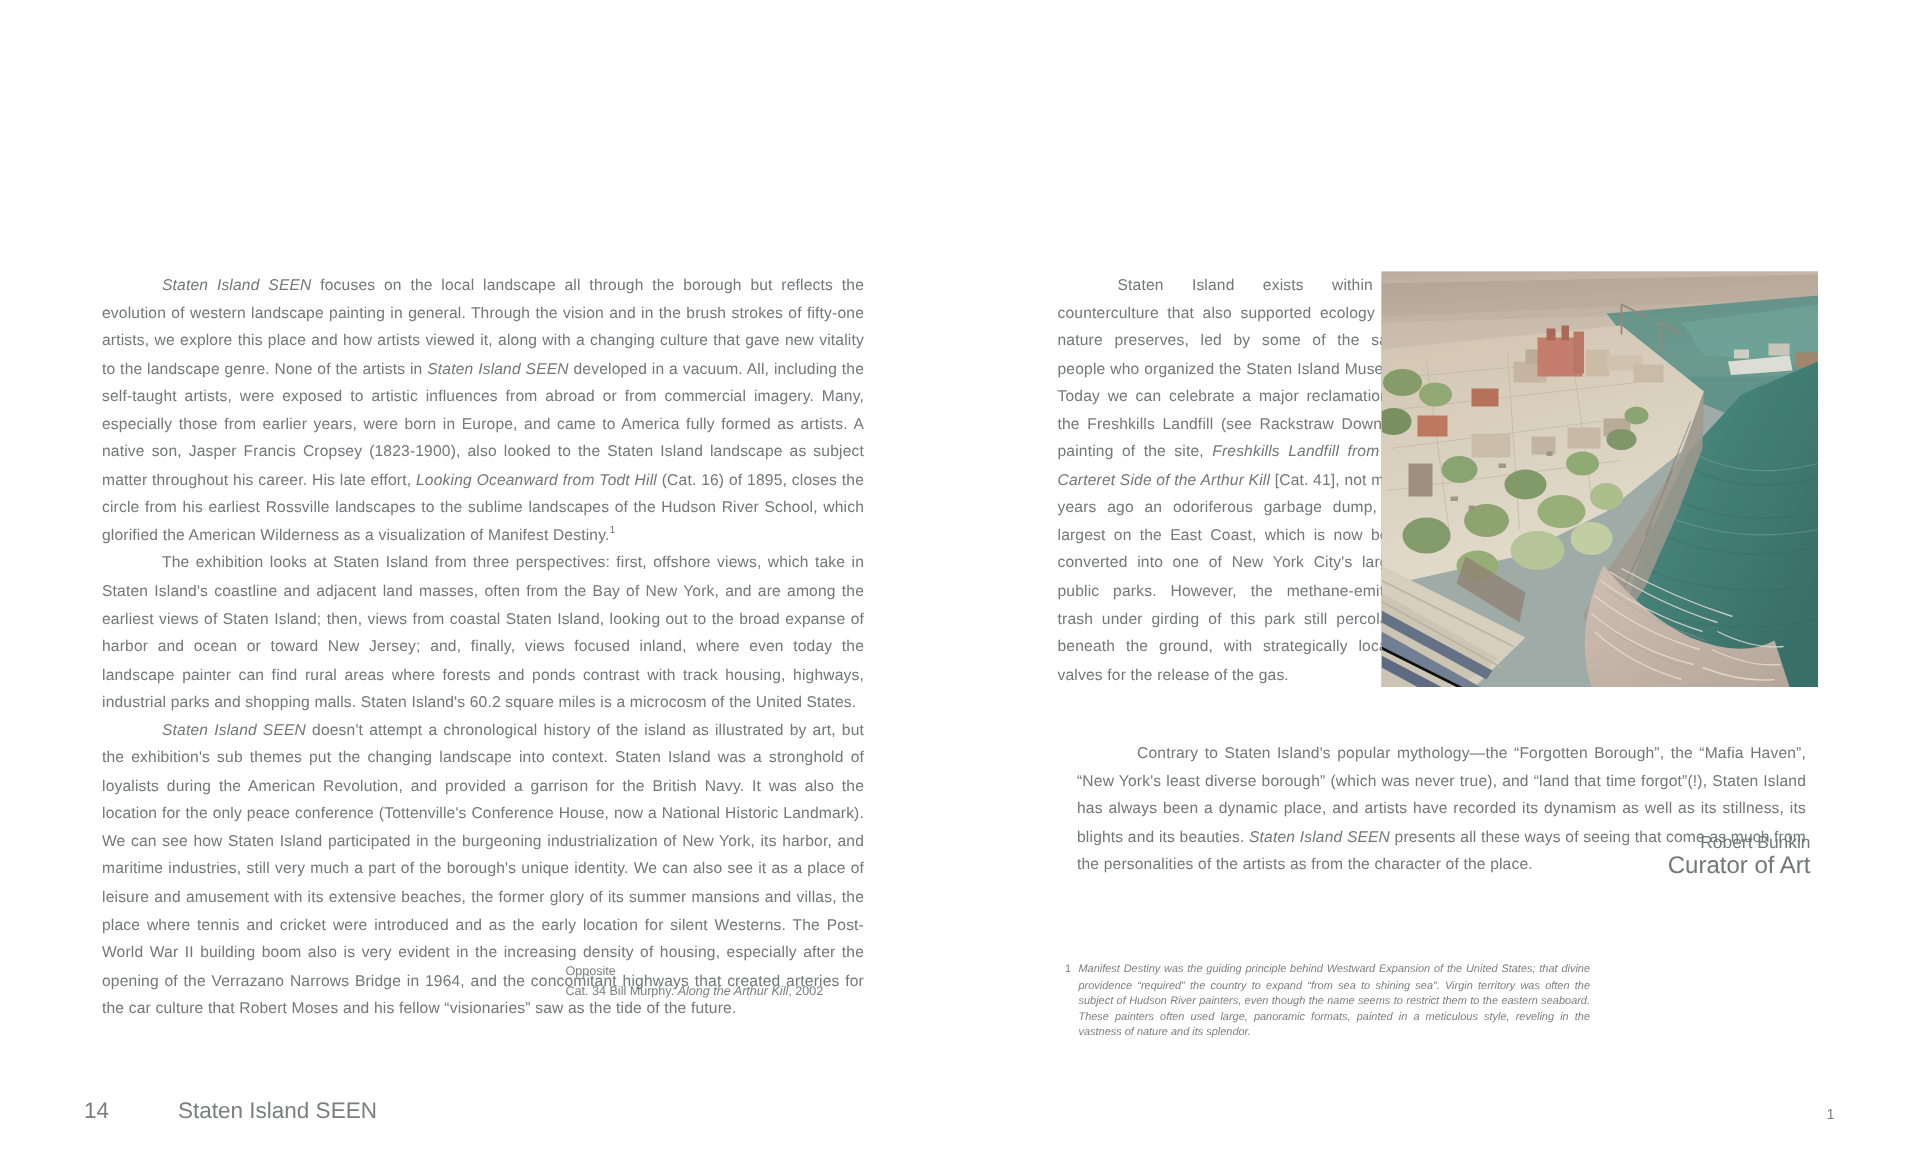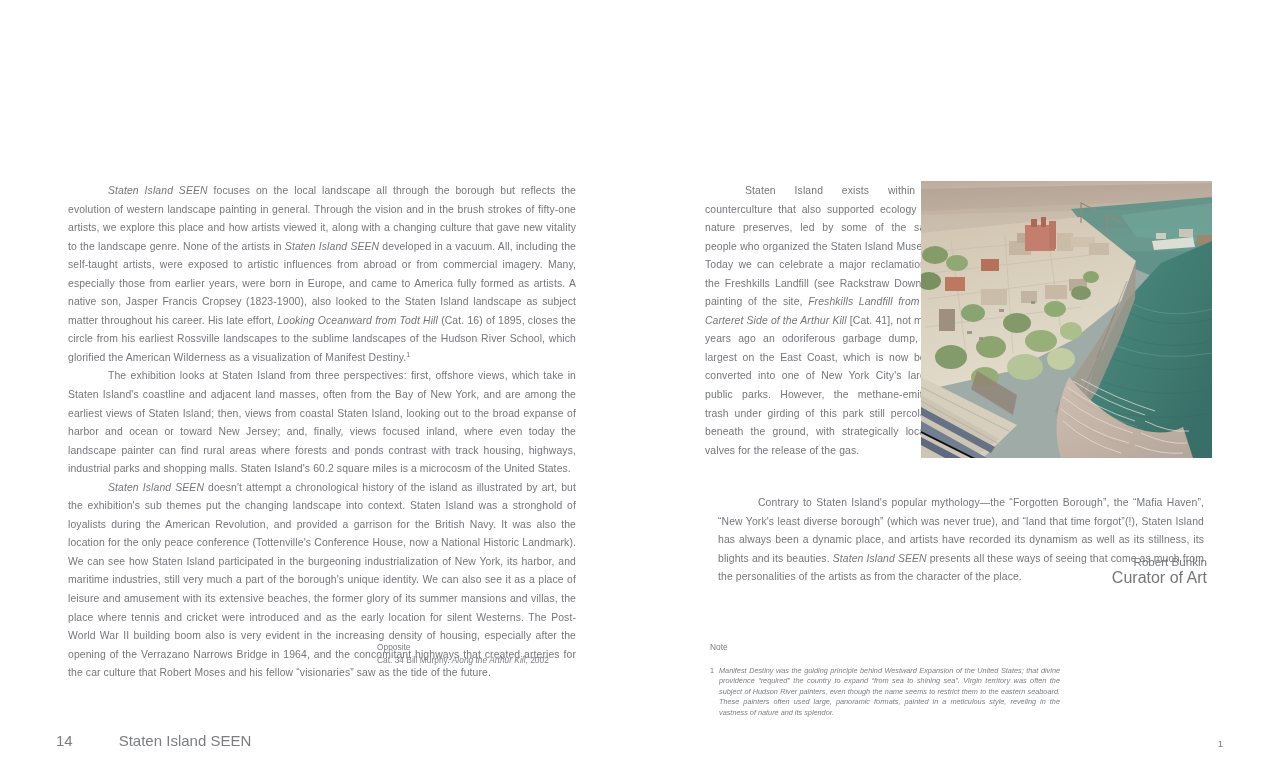--- a/index.html
+++ b/index.html
@@ -367,21 +367,20 @@
           <rect x="58" y="156" width="4" height="3"></rect>
           <rect x="78" y="128" width="5" height="3"></rect>
           <rect x="110" y="120" width="4" height="3"></rect>
         </g>
 
         <rect x="0" y="0" width="291" height="277" fill="#ffffff" opacity="0.05"></rect>
       </svg>
     </div>
 
     <div class="note-block">
-      <div class="note-title">Note</div>
       <div class="note-item">
         <span class="note-num">1</span>
         <i>Manifest Destiny was the guiding principle behind Westward Expansion of the United States; that divine providence “required” the country to expand “from sea to shining sea”. Virgin territory was often the subject of Hudson River painters, even though the name seems to restrict them to the eastern seaboard. These painters often used large, panoramic formats, painted in a meticulous style, reveling in the vastness of nature and its splendor.</i>
       </div>
     </div>
 
     <div class="footer-right">
       <span>1</span>
     </div>
   </div>

